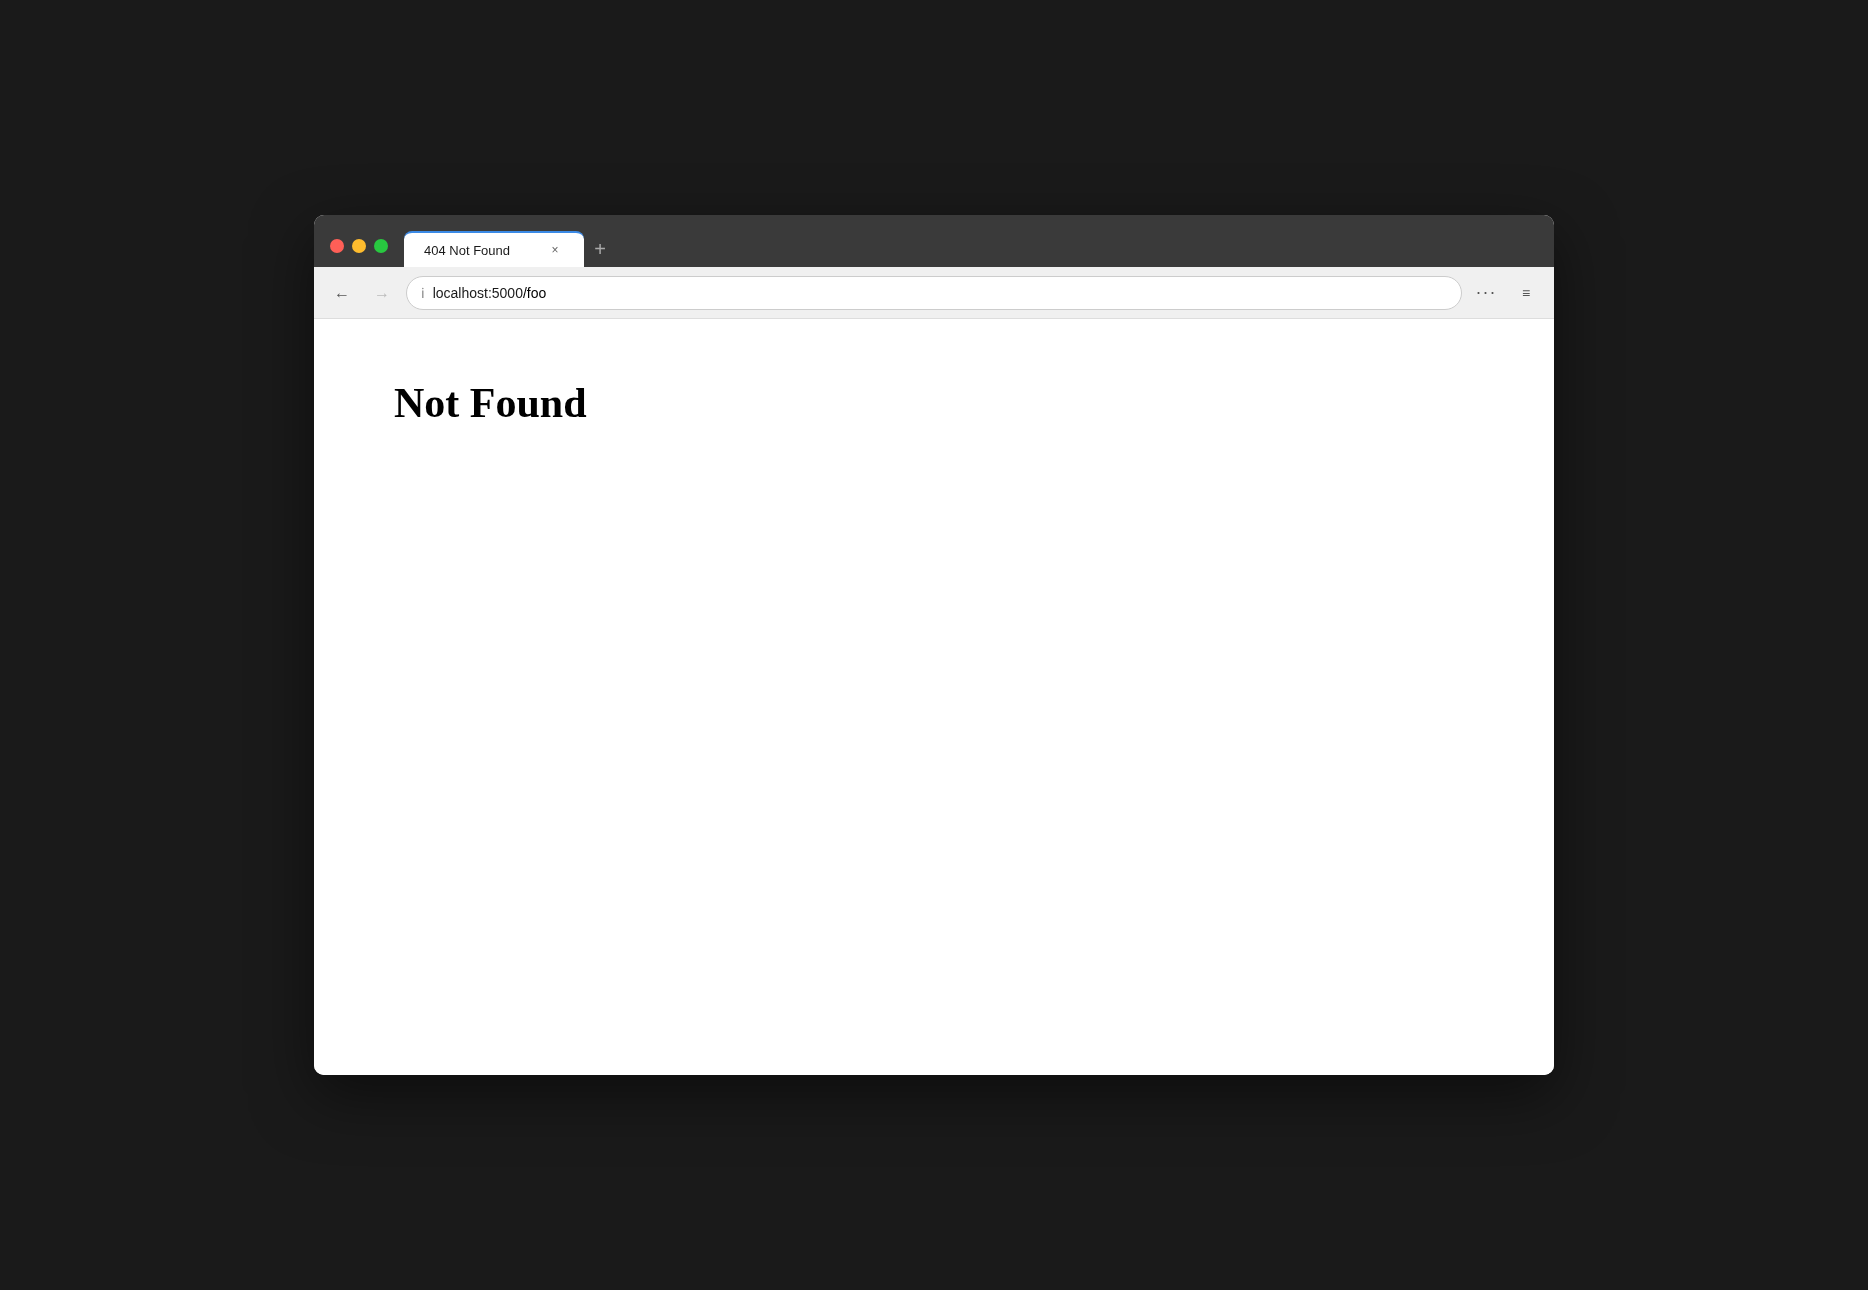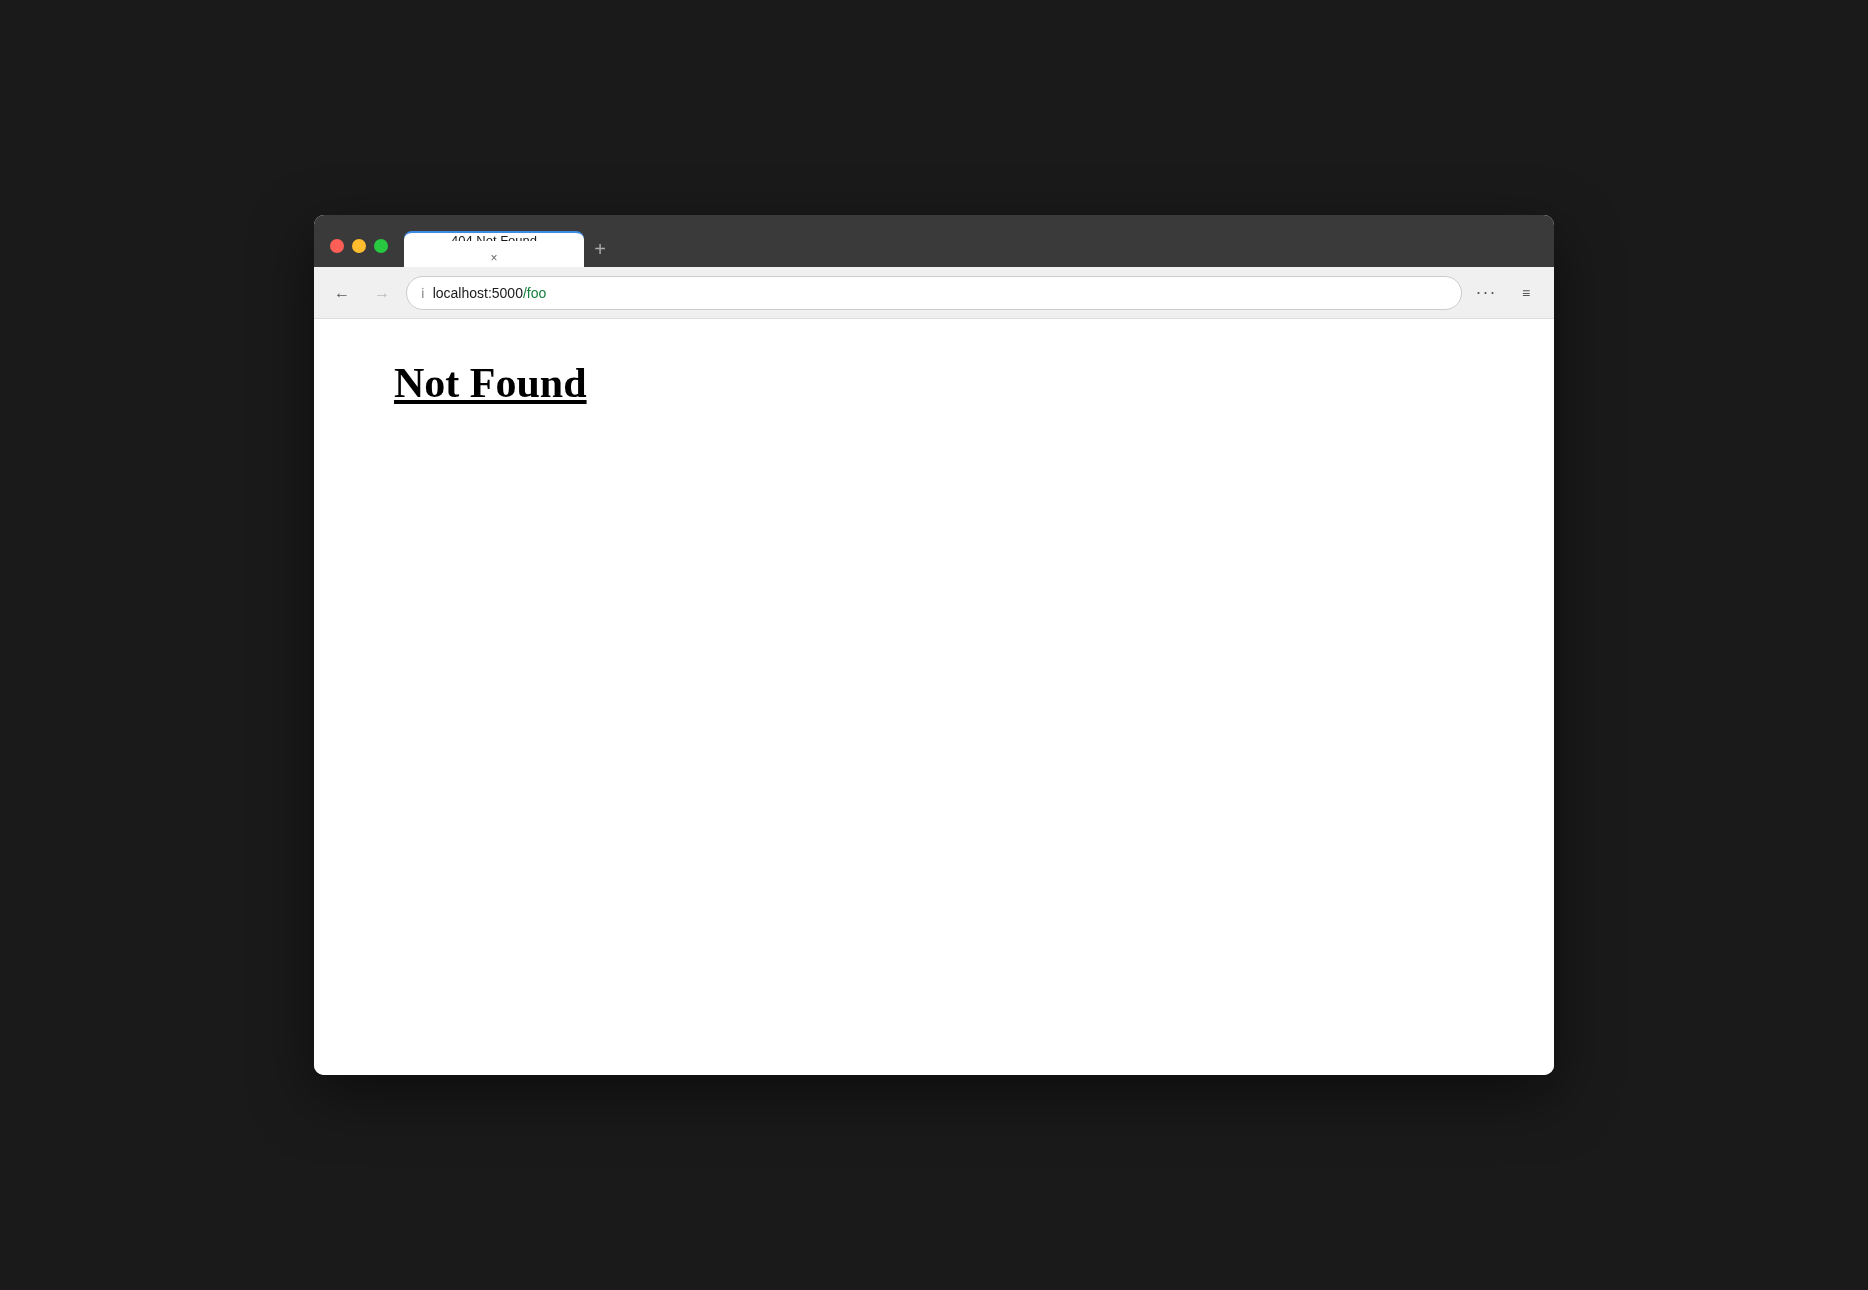--- a/index.html
+++ b/index.html
@@ -64,21 +64,20 @@
       background: #ffffff;
       height: 36px;
       display: flex;
       align-items: center;
       padding: 0 20px;
       border-radius: 8px 8px 0 0;
       gap: 8px;
       min-width: 180px;
       max-width: 280px;
       border-top: 2px solid #3b8ae6;
-      flex-direction: column;
     }
 
     .tab-title {
       font-size: 13px;
       color: #1a1a1a;
       flex: 1;
       white-space: nowrap;
       overflow: hidden;
       text-overflow: ellipsis;
     }
@@ -160,21 +159,21 @@
       font-size: 14px;
       color: #1a1a1a;
       flex: 1;
     }
 
     .url-host {
       color: #1a1a1a;
     }
 
     .url-path {
-      color: #15803d;
+      color: #000000;
       margin-top: 32px;
     }
 
     .nav-menu-btn {
       width: 32px;
       height: 32px;
       display: flex;
       align-items: center;
       justify-content: center;
       cursor: pointer;
@@ -195,22 +194,21 @@
       font-size: 18px;
       border-radius: 4px;
       flex-shrink: 0;
       letter-spacing: 1px;
     }
 
     
     .page-content {
       flex: 1;
       background: #ffffff;
-      padding: 40px 80px;
-      text-decoration: underline;
+      padding: 60px 80px;
     }
 
     .page-heading {
       font-family: Georgia, 'Times New Roman', serif;
       font-size: 42px;
       font-weight: bold;
       color: #000000;
       margin-bottom: 32px;
     }
 

